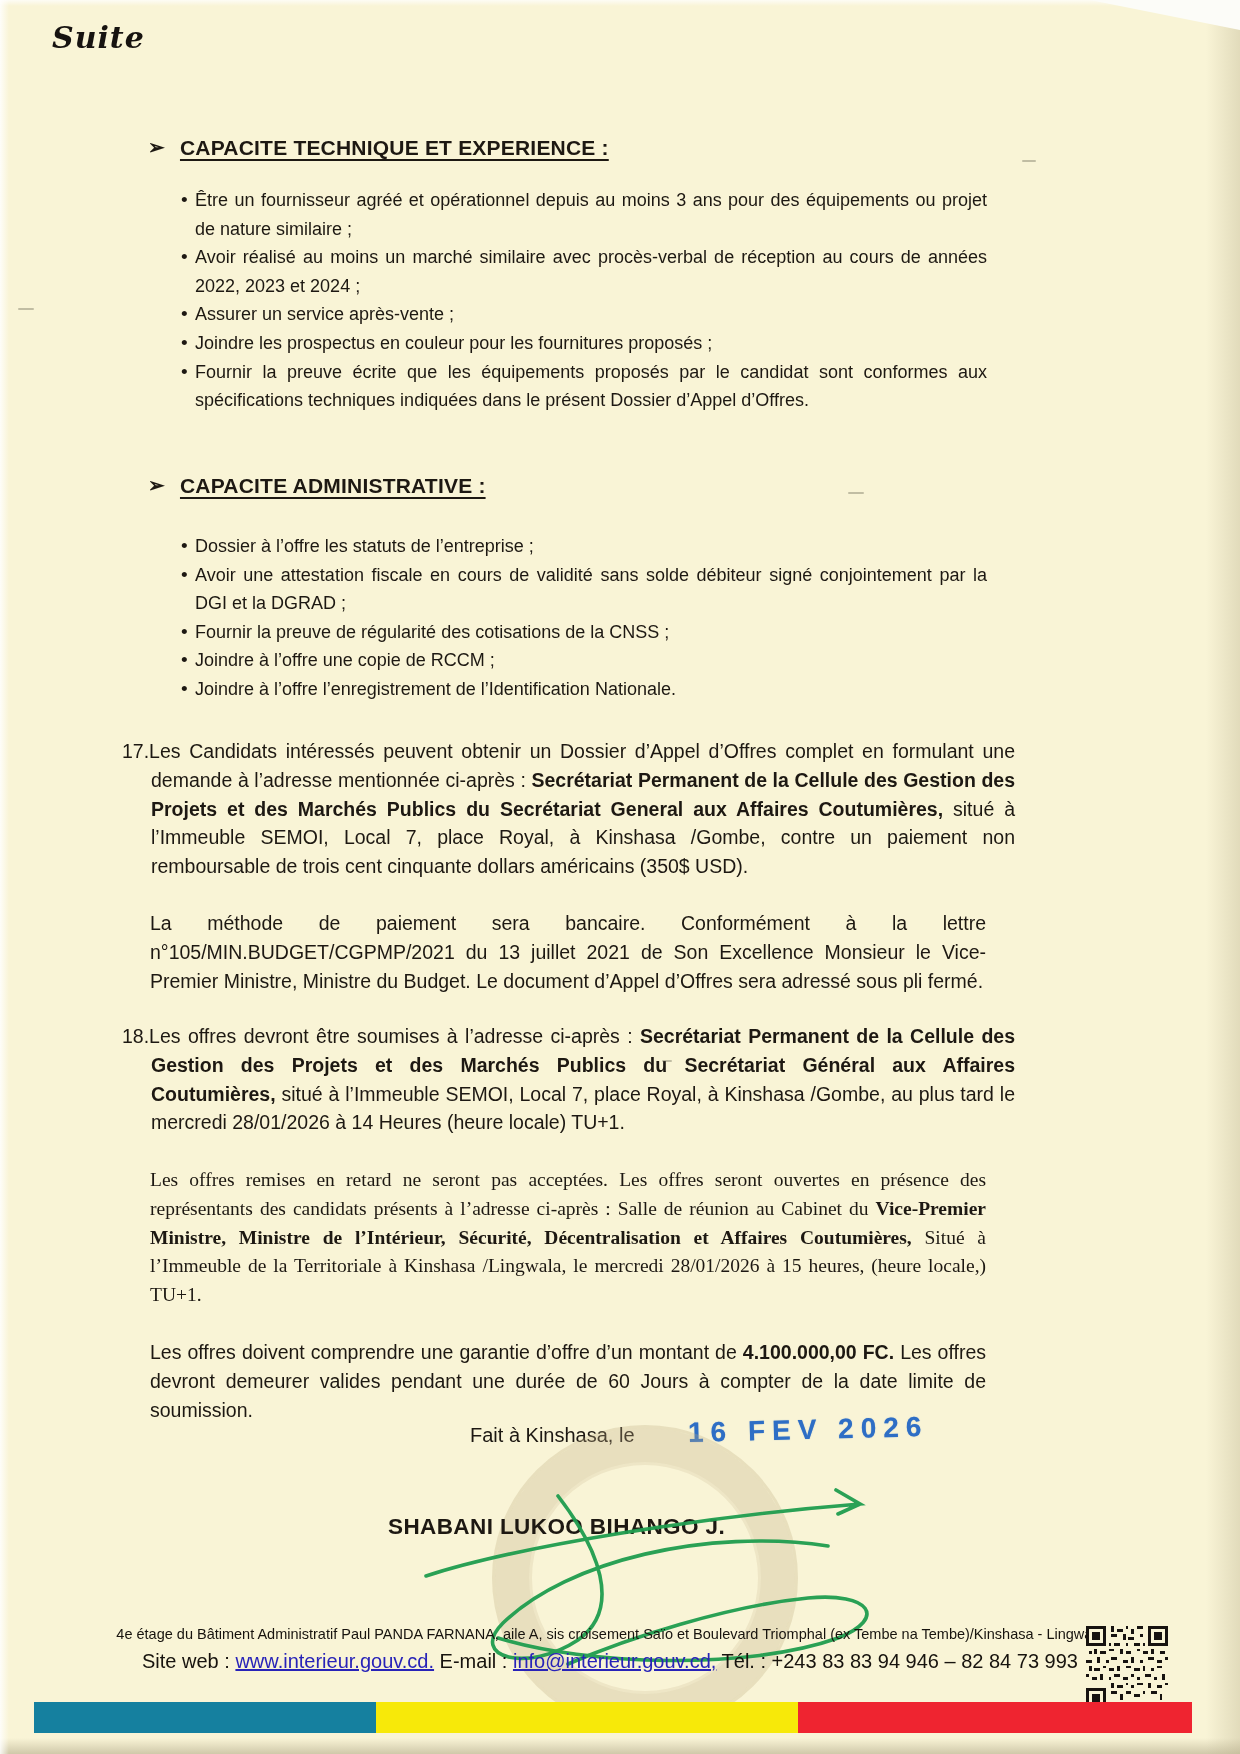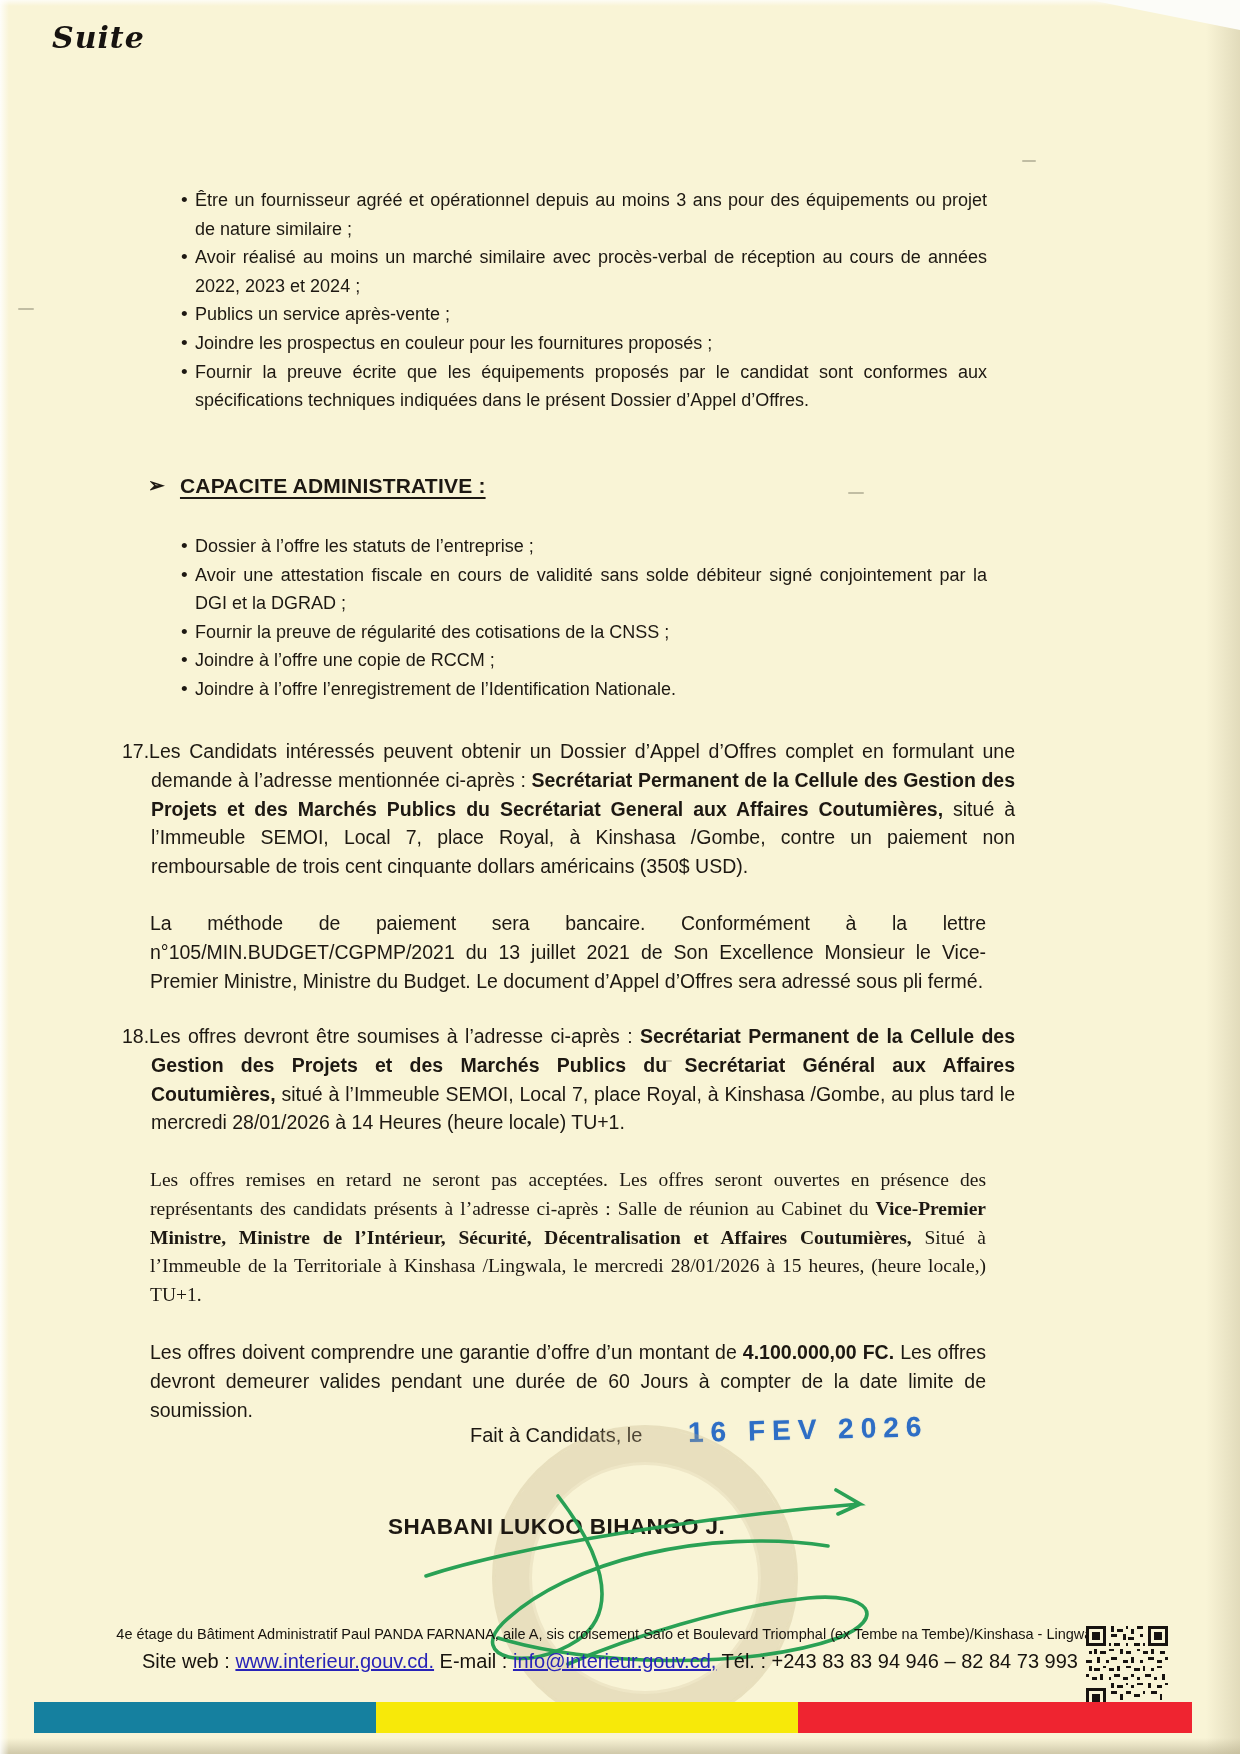--- a/index.html
+++ b/index.html
@@ -65,33 +65,36 @@
 </style>
 </head>
 <body>
 
 <div class="page">
 
   <div class="corner-fold"></div>
 
   <div class="script-title">Suite</div>
 
+  <div class="heading" style="left:148px;top:136px;">
+    <span class="arrow">➢</span><span class="h-text">CAPACITE TECHNIQUE ET EXPERIENCE :</span>
+  </div>
 
   <div class="blist" style="left:181px;top:186px;">
     <div class="li">
       <span class="dot">•</span>
       <span class="li-text">Être un fournisseur agréé et opérationnel depuis au moins 3 ans pour des équipements ou projet de nature similaire ;</span>
     </div>
     <div class="li">
       <span class="dot">•</span>
       <span class="li-text">Avoir réalisé au moins un marché similaire avec procès-verbal de réception au cours de années 2022, 2023 et 2024 ;</span>
     </div>
     <div class="li">
       <span class="dot">•</span>
-      <span class="li-text">Publics un service après-vente ;</span>
+      <span class="li-text">Assurer un service après-vente ;</span>
     </div>
     <div class="li">
       <span class="dot">•</span>
       <span class="li-text">Joindre les prospectus en couleur pour les fournitures proposés ;</span>
     </div>
     <div class="li">
       <span class="dot">•</span>
       <span class="li-text">Fournir la preuve écrite que les équipements proposés par le candidat sont conformes aux spécifications techniques indiquées dans le présent Dossier d’Appel d’Offres.</span>
     </div>
   </div>
@@ -136,21 +139,21 @@
   </div>
 
   <div class="para" style="left:150px;top:1166px;width:836px;font-family:Liberation Serif, serif;">
     <span>Les offres remises en retard ne seront pas acceptées. Les offres seront ouvertes en présence des représentants des candidats présents à l’adresse ci-après : Salle de réunion au Cabinet du </span><span class="b">Vice-Premier Ministre, Ministre de l’Intérieur, Sécurité, Décentralisation et Affaires Coutumières,</span><span> Situé à l’Immeuble de la Territoriale à Kinshasa /Lingwala, le mercredi 28/01/2026 à 15 heures, (heure locale,) TU+1.</span>
   </div>
 
   <div class="para" style="left:150px;top:1338px;width:836px;">
     <span>Les offres doivent comprendre une garantie d’offre d’un montant de </span><span class="b">4.100.000,00 FC.</span><span> Les offres devront demeurer valides pendant une durée de 60 Jours à compter de la date limite de soumission.</span>
   </div>
 
-  <div class="closing-line" style="left:470px;top:1424px;">Fait à Candidats, le</div>
+  <div class="closing-line" style="left:470px;top:1424px;">Fait à Kinshasa, le</div>
   <div class="stamp" style="left:688px;top:1414px;">16 FEV 2026</div>
 
   <div class="seal"></div>
 
   <div class="signatory" style="left:388px;top:1482px;">SHABANI LUKOO BIHANGO J.</div>
 
   <svg class="sig-svg" width="520" height="185" viewBox="0 0 520 185">
     <g fill="none" stroke="#1f9d4f" stroke-width="3.6" stroke-linecap="round" opacity="0.95">
       <path d="M18,88 C110,58 300,28 452,16 L428,2 M452,16 L430,26"></path>
       <path d="M150,8 C190,60 215,120 170,152 C120,185 60,170 95,135 C160,72 300,40 420,58"></path>

